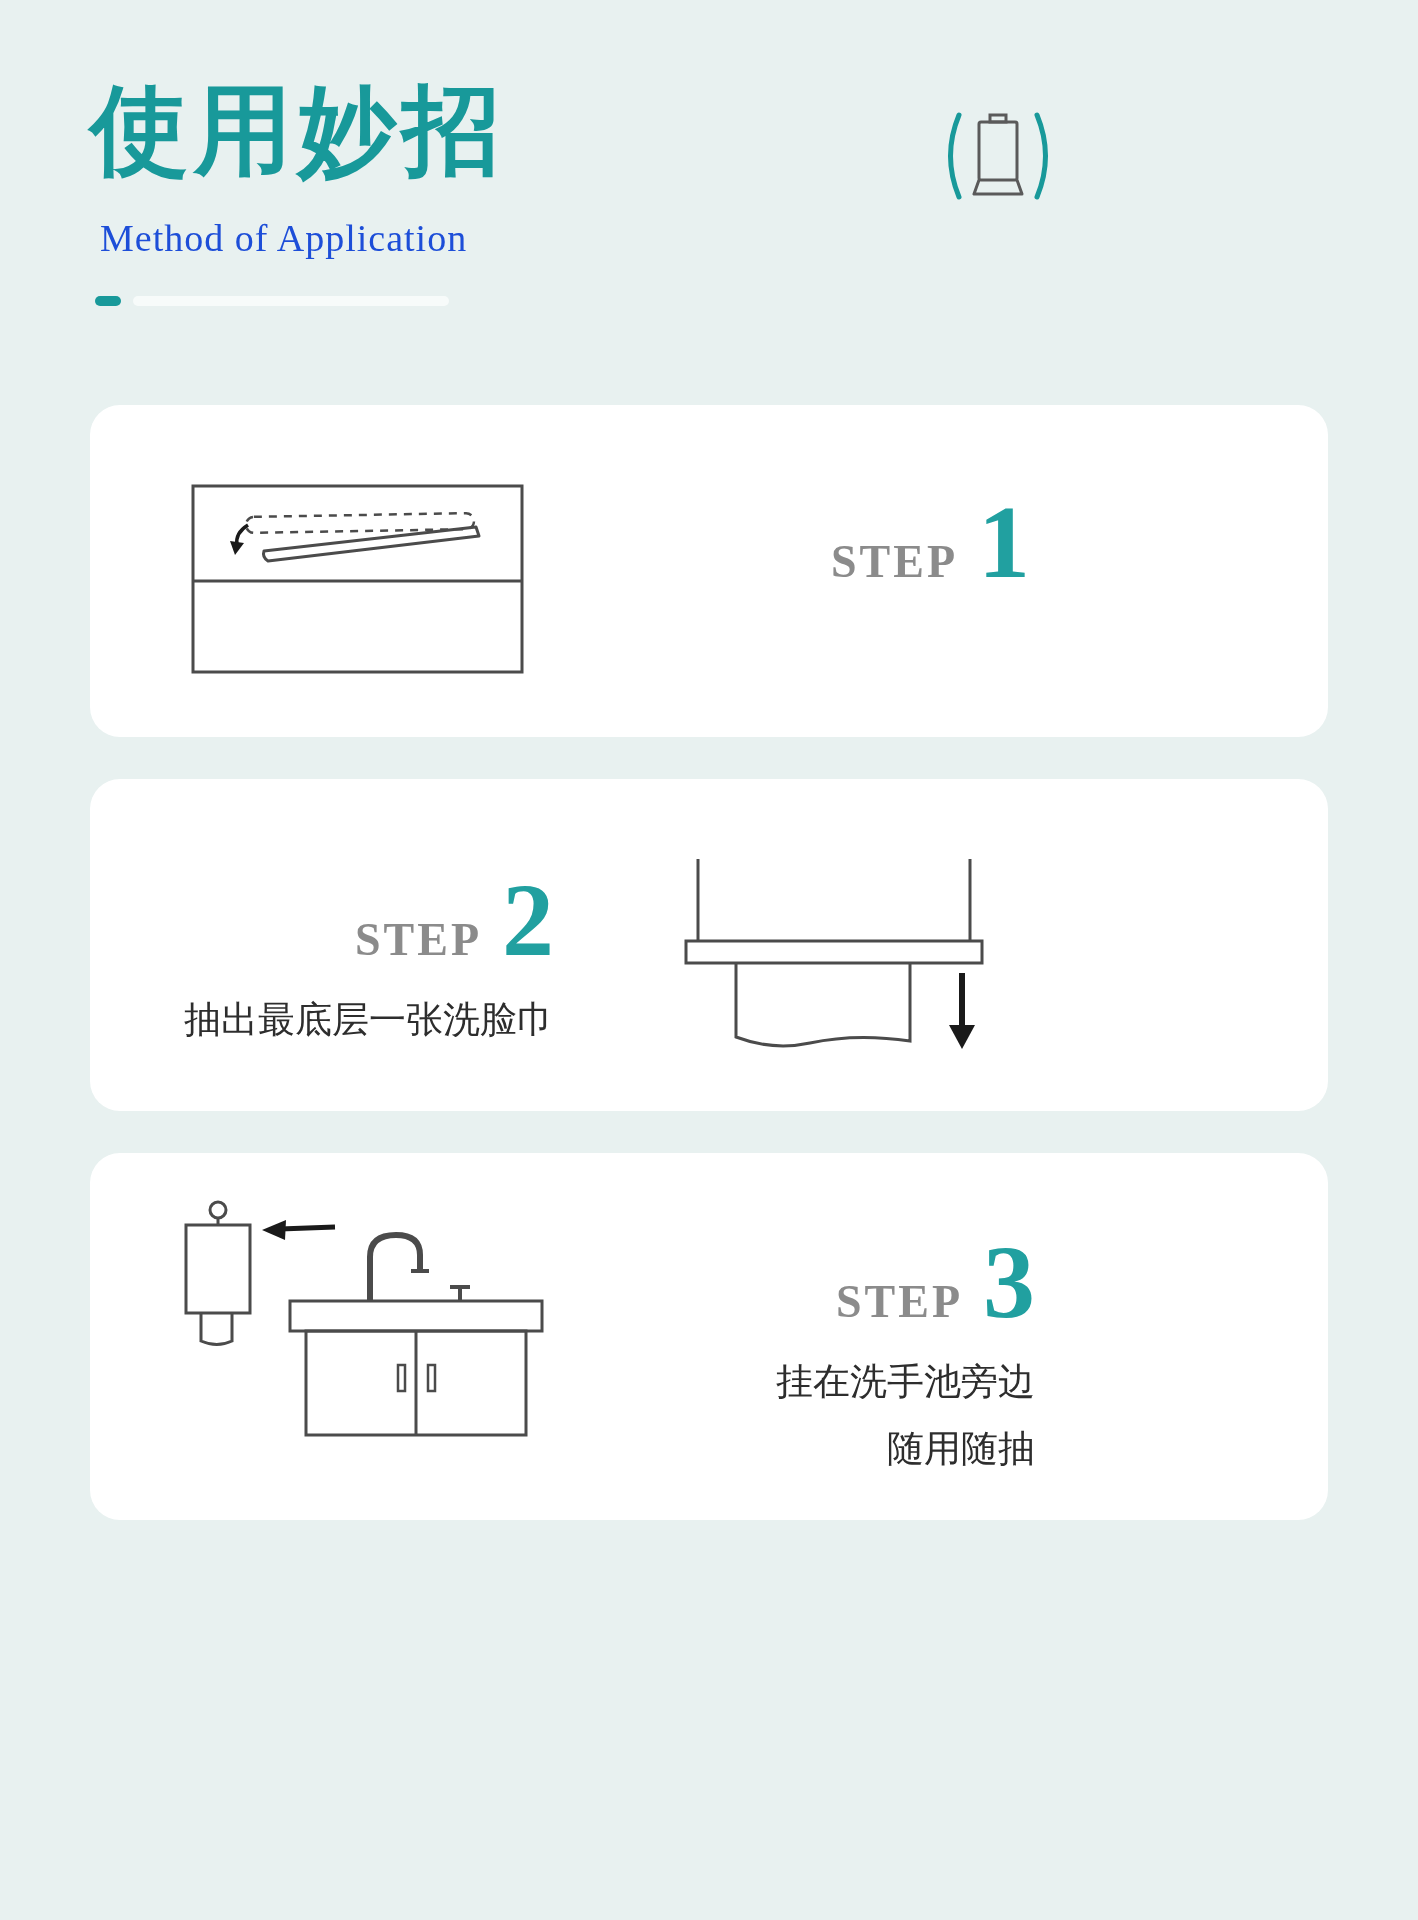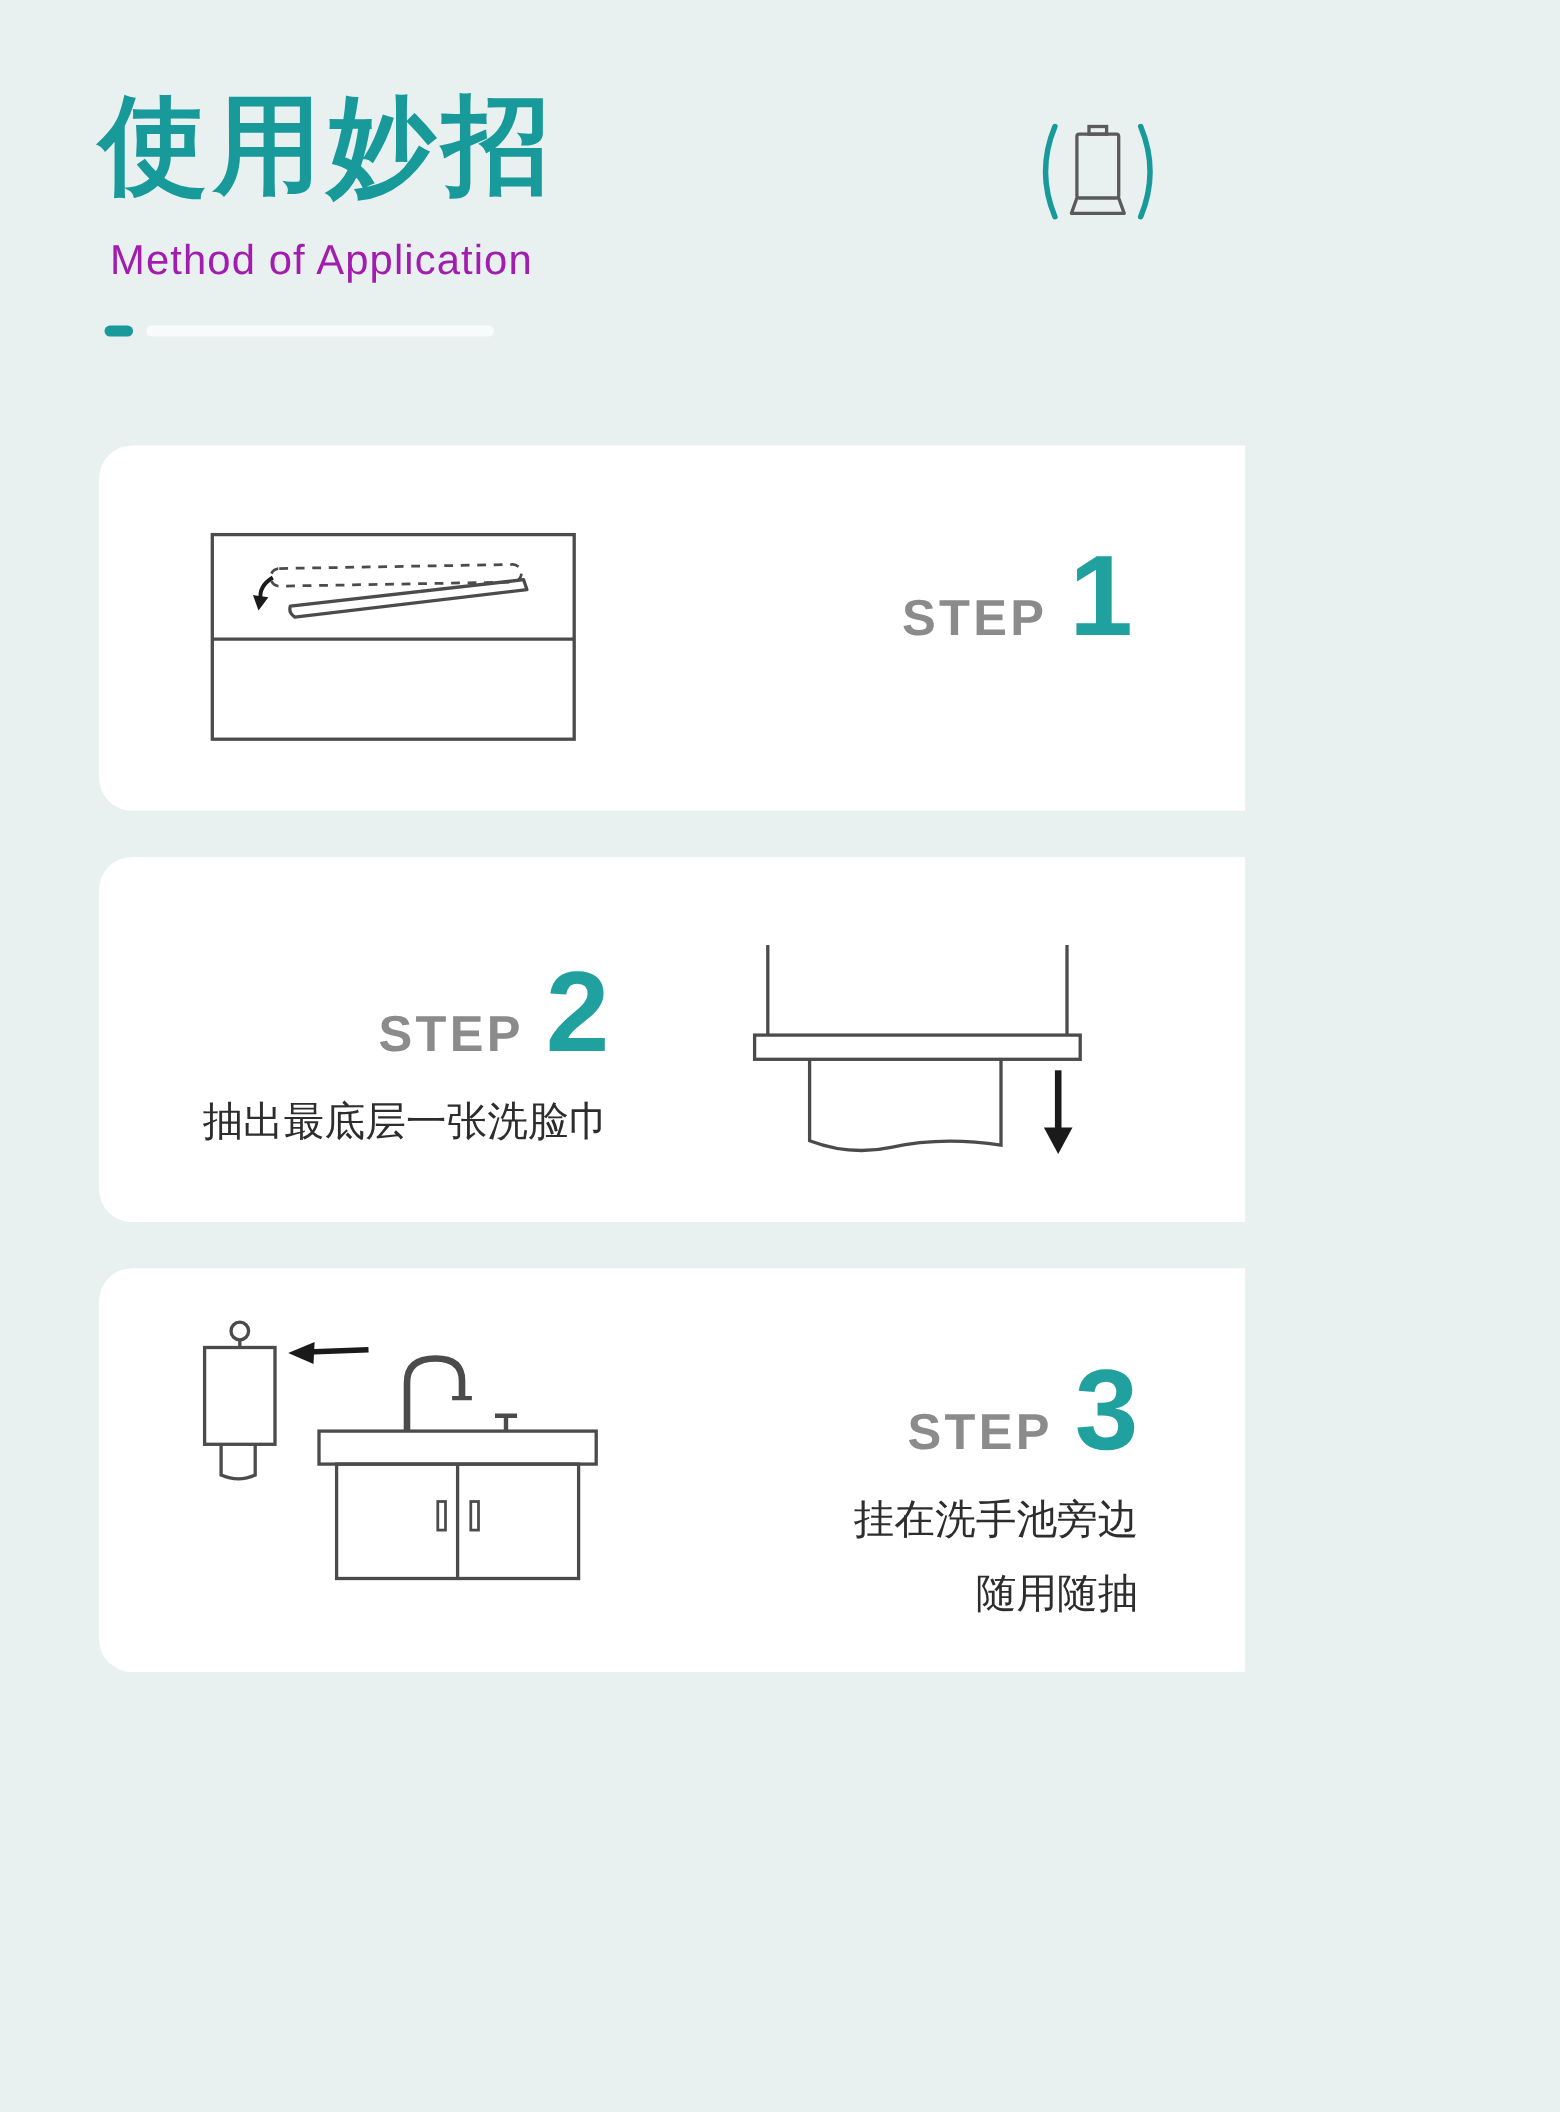--- a/index.html
+++ b/index.html
@@ -1,31 +1,31 @@
 <!DOCTYPE html>
 <html><head>
 <meta charset="utf-8">
 <style>
   html,body{margin:0;padding:0;background:#e8f1f0;}
   .page{
     position:relative;
-    width:1132px;height:1920px;
+    width:1418px;height:1920px;
     background:#e8f1f0;
-    font-family:Liberation Sans, sans-serif;
+    font-family:Liberation Serif, serif;
     overflow:hidden;
   }
   
   .page-title{
     position:absolute;left:90px;top:78px;margin:0;
     font-size:98px;font-weight:bold;letter-spacing:6px;
     color:#18999a;line-height:1.1;
   }
   .page-subtitle{
     position:absolute;left:100px;top:216px;
-    font-size:38px;color:#a21caf;letter-spacing:1px;
+    font-size:38px;color:#1d4ed8;letter-spacing:1px;
   }
   .divider{position:absolute;left:95px;top:296px;display:flex;gap:12px;align-items:center;}
   .divider .dash{width:26px;height:10px;border-radius:5px;background:#18999a;display:block;}
   .divider .line{width:316px;height:10px;border-radius:5px;background:#f7fbfa;display:block;}
   .pack-icon{position:absolute;left:938px;top:110px;width:120px;height:92px;}
 
   
   .card{
     position:absolute;left:90px;width:1238px;
     background:#ffffff;border-radius:30px;

